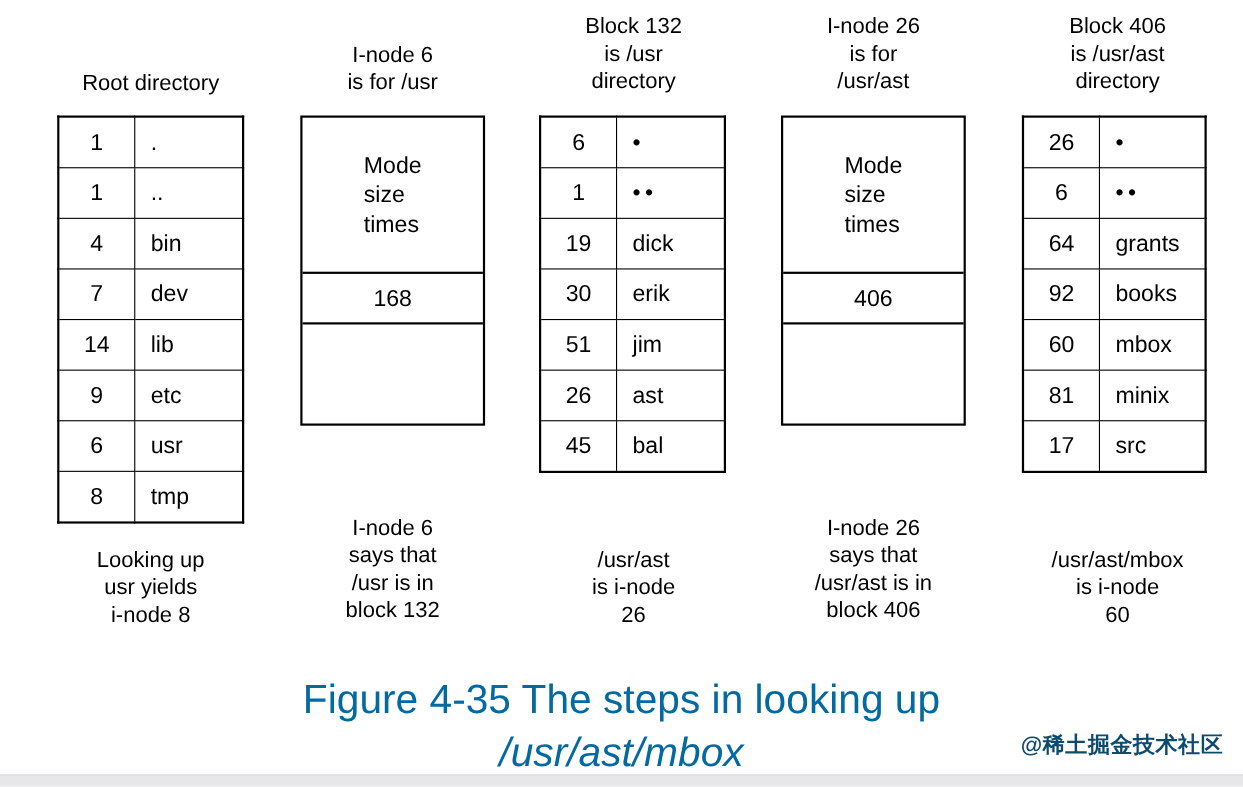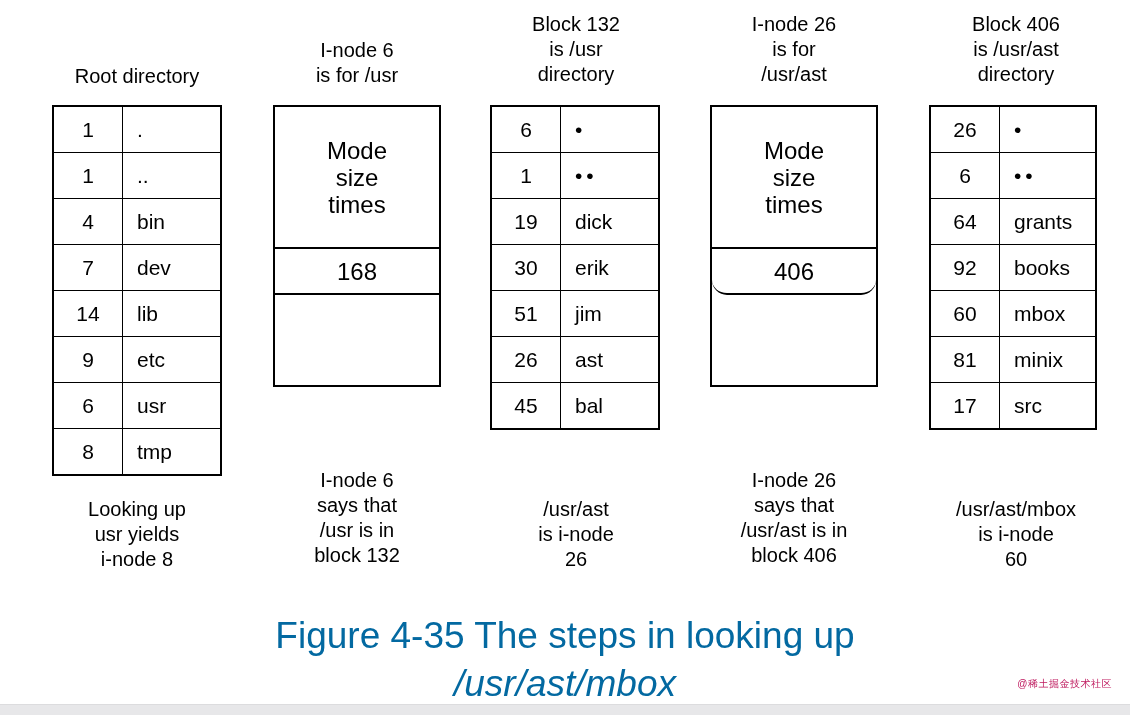--- a/index.html
+++ b/index.html
@@ -80,22 +80,22 @@
     border: 2.5px solid #000;
     background: #fff;
     box-sizing: border-box;
   }
   .inode-cell {
     border-bottom: 2.5px solid #000;
     box-sizing: border-box;
     display: flex;
     align-items: center;
     justify-content: center;
-    text-align: center;
-    font-size: 24px;
+    text-align: left;
+    font-size: 21px;
     line-height: 27px;
     white-space: pre-line;
   }
   .inode-cell.last { border-bottom: none; }
 
   
   #fig-title {
     position: absolute;
     left: 0;
     width: 1130px;
@@ -106,24 +106,25 @@
   }
   #fig-title .line2 {
     font-style: italic;
   }
 
   
   #watermark {
     position: absolute;
     right: 18px;
     bottom: 24px;
-    font-size: 10px;
-    color: #be185d;
+    font-size: 20px;
+    color: #0c4a6e;
     letter-spacing: 0.5px;
     white-space: nowrap;
+    font-weight: bold;
   }
 
   
   #bottom-strip {
     position: absolute;
     left: 0;
     bottom: 0;
     width: 1130px;
     height: 10px;
     background: #e7e7e9;
@@ -236,21 +237,21 @@
   </div>
 
   <div class="column" style="left:700px; width:188px;">
     <div class="col-header" style="position:absolute; left:0; top:12px; width:188px;">I-node 26
 is for
 /usr/ast</div>
     <div class="inode-box" style="position:absolute; left:10px; top:105px; width:168px; height:282px;">
       <div class="inode-cell" style="height:142px;">Mode
 size
 times</div>
-      <div class="inode-cell" style="height:46px;border-radius:15px;">406</div>
+      <div class="inode-cell" style="height:46px;">406</div>
       <div class="inode-cell last" style="height:89px;"></div>
     </div>
     <div class="col-footer" style="position:absolute; left:0; top:468px; width:188px;">I-node 26
 says that
 /usr/ast is in
 block 406</div>
   </div>
 
   <div class="column" style="left:918px; width:196px;">
     <div class="col-header" style="position:absolute; left:0; top:12px; width:196px;">Block 406

